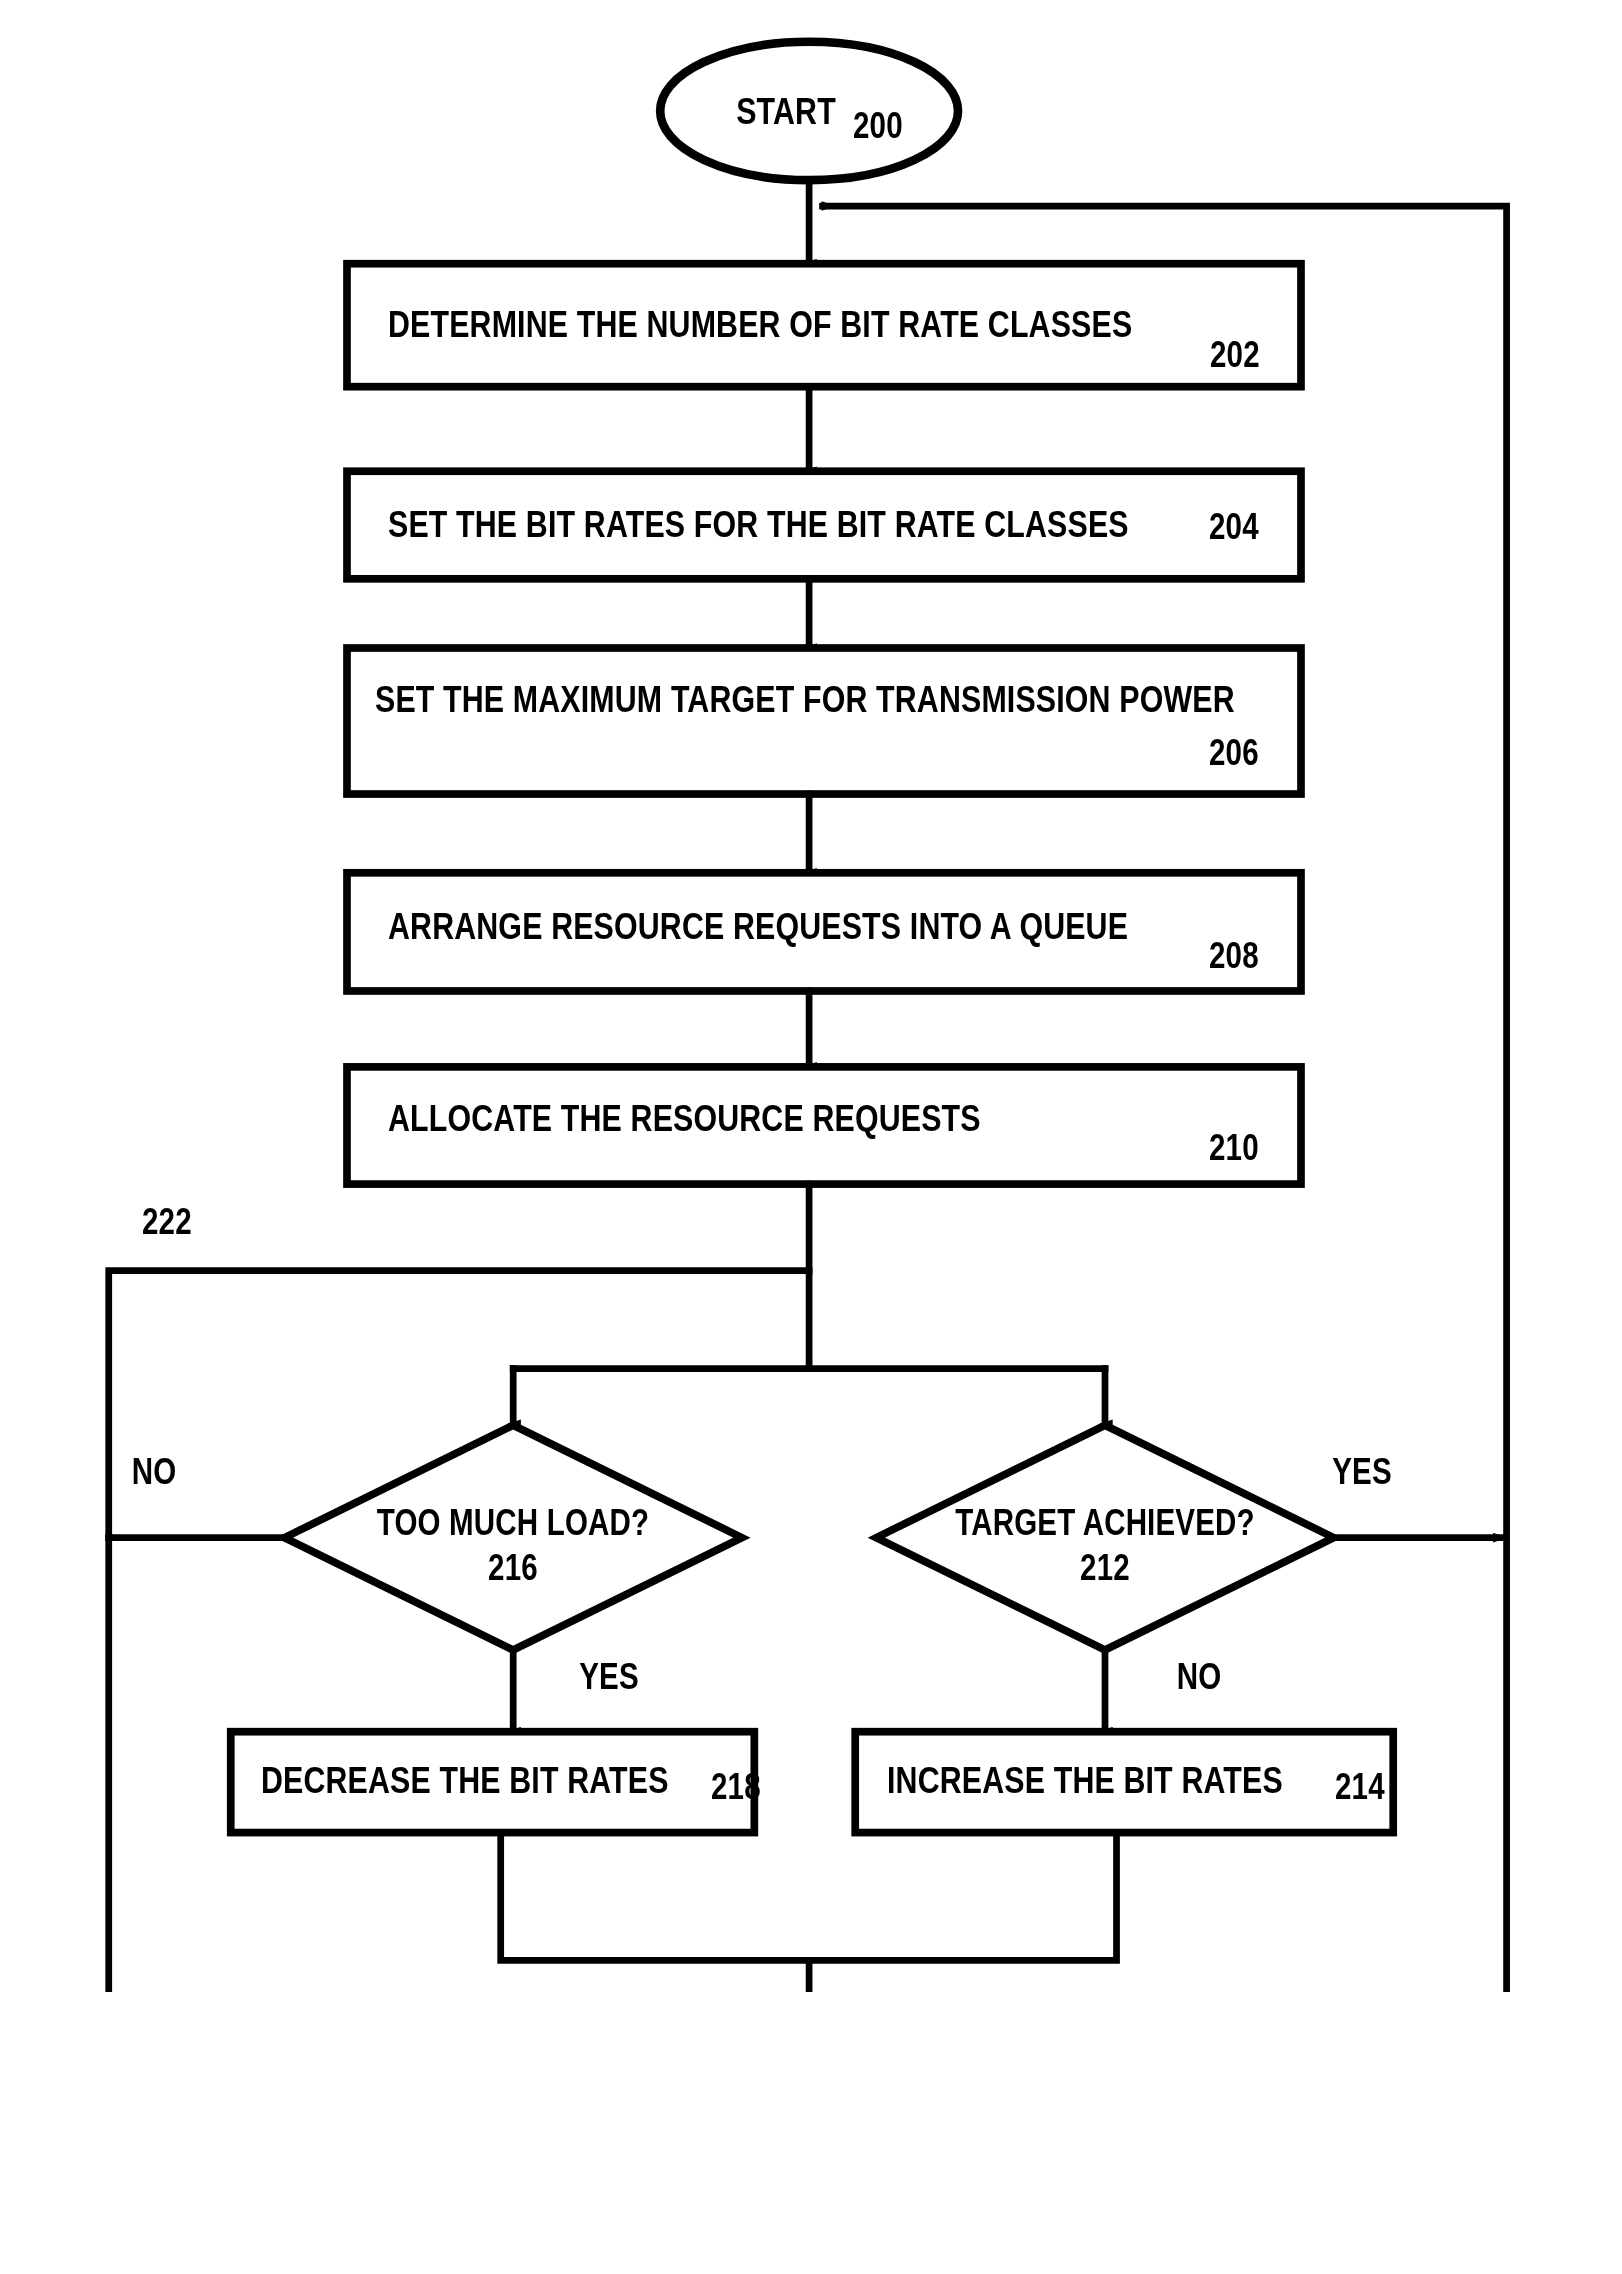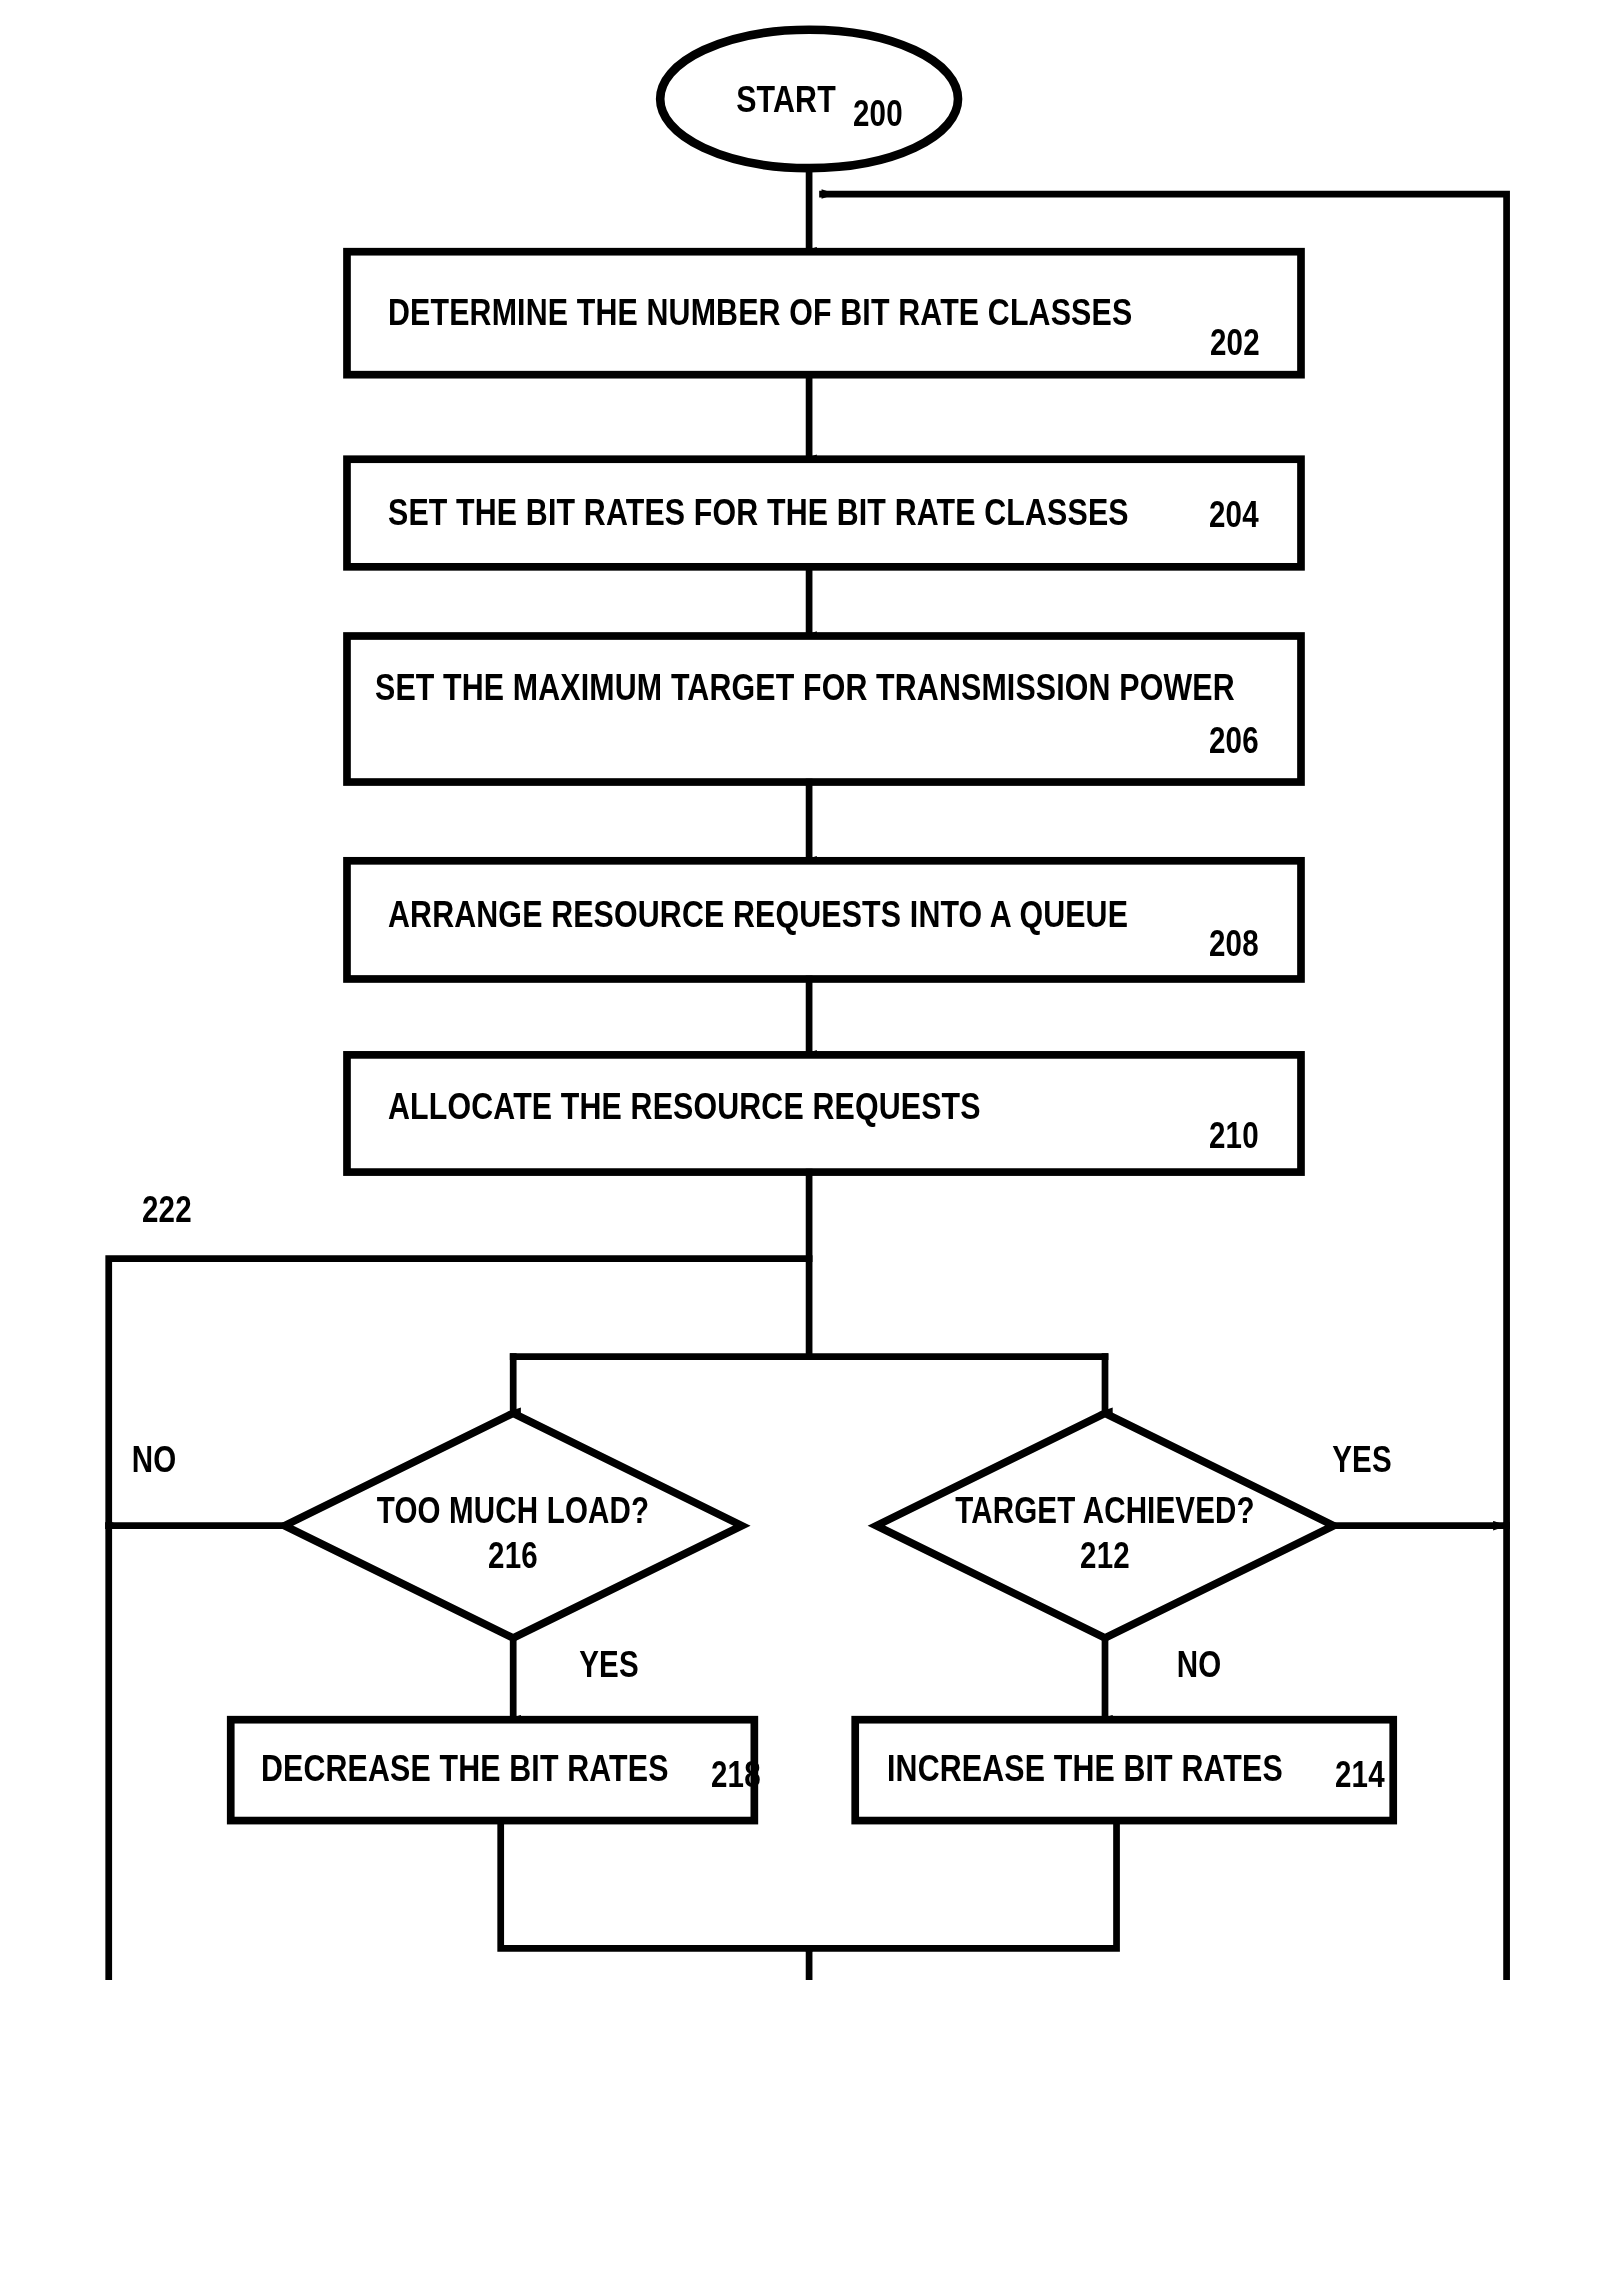--- a/index.html
+++ b/index.html
@@ -10,20 +10,21 @@
   body {
     font-family: "Liberation Sans", sans-serif;
     -webkit-font-smoothing: none;
   }
   #figure {
     position: relative;
     width: 1623px;
     height: 1980px;
     background: #ffffff;
     overflow: hidden;
+    margin-top: 12px;
   }
   #flow-svg {
     position: absolute;
     left: 0;
     top: 0;
     width: 1623px;
     height: 2275px;
   }
   .node-label,
   .ref-num,

